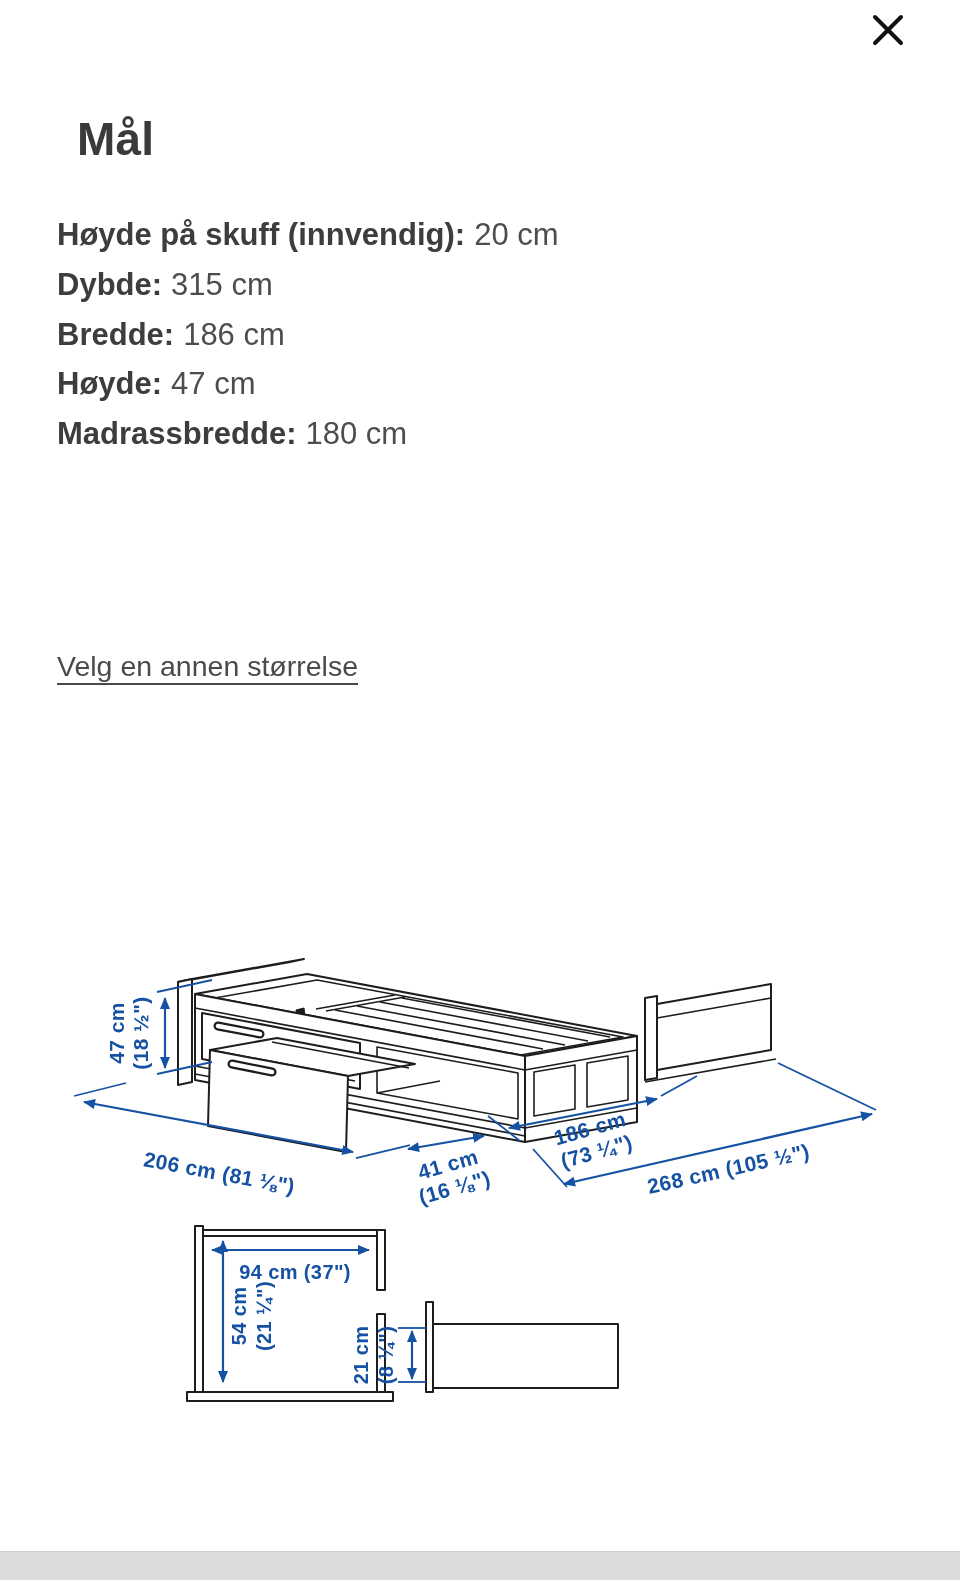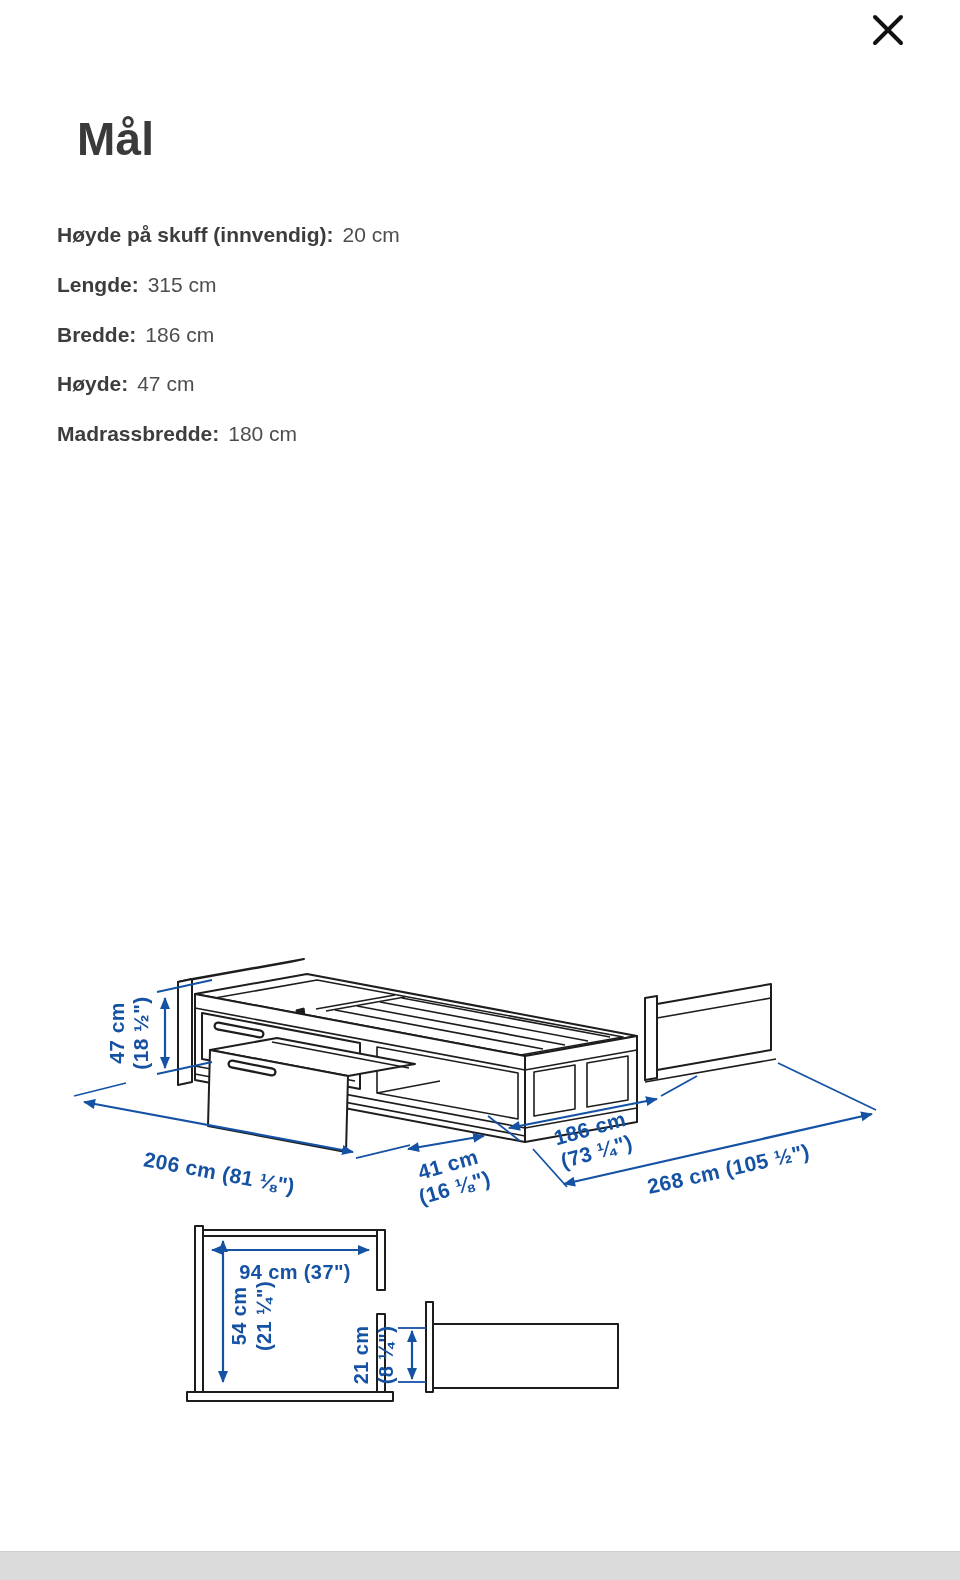--- a/index.html
+++ b/index.html
@@ -7,21 +7,21 @@
         font-family:"Liberation Sans","DejaVu Sans",sans-serif;}
   
   .close-btn{position:absolute;top:10px;right:52px;width:40px;height:40px;border:none;background:none;
              cursor:pointer;padding:0;}
   .close-btn svg{display:block;}
   
   .title{position:absolute;left:57px;top:112px;font-size:46px;font-weight:bold;color:#3a3a3a;
          letter-spacing:0.2px;margin-left:20px;}
   
   .dim-list{position:absolute;left:57px;top:210px;}
-  .dim-row{font-size:21px;line-height:49.8px;color:#484848;white-space:nowrap;}
+  .dim-row{font-size:31px;line-height:49.8px;color:#484848;white-space:nowrap;}
   .dim-label{font-weight:bold;color:#3d3d3d;margin-right:9px;}
   .dim-value{font-weight:normal;color:#4d4d4d;}
   
   .size-link{position:absolute;left:57px;top:650px;font-size:28.5px;color:#4a4a4a;
              text-decoration:underline;text-decoration-thickness:2px;text-underline-offset:7px;
              cursor:pointer;}
   
   .diagram{position:absolute;left:60px;top:930px;width:880px;height:490px;}
   
   .footer-strip{position:absolute;left:0;bottom:0;width:100%;height:28px;background:#dbdbdb;
@@ -48,33 +48,34 @@
     </svg>
   </button>
 
   <div class="title">Mål</div>
 
   <div class="dim-list">
     <div class="dim-row">
       <span class="dim-label">Høyde på skuff (innvendig):</span><span class="dim-value">20 cm</span>
     </div>
     <div class="dim-row">
-      <span class="dim-label">Lengde:</span><span class="dim-value">315 cm</span>
+      <span class="dim-label">Dybde:</span><span class="dim-value">315 cm</span>
     </div>
     <div class="dim-row">
       <span class="dim-label">Bredde:</span><span class="dim-value">186 cm</span>
     </div>
     <div class="dim-row">
       <span class="dim-label">Høyde:</span><span class="dim-value">47 cm</span>
     </div>
     <div class="dim-row">
       <span class="dim-label">Madrassbredde:</span><span class="dim-value">180 cm</span>
     </div>
   </div>
 
+  <a class="size-link" href="#">Velg en annen størrelse</a>
 
   <svg class="diagram" viewBox="0 0 880 490">
     <defs>
       <marker id="mE" orient="auto" markerUnits="userSpaceOnUse" markerWidth="14" markerHeight="12" refX="11" refY="5">
         <path d="M0,0 L12,5 L0,10 z" fill="#1552a3"></path>
       </marker>
       <marker id="mS" orient="auto" markerUnits="userSpaceOnUse" markerWidth="14" markerHeight="12" refX="1" refY="5">
         <path d="M12,0 L0,5 L12,10 z" fill="#1552a3"></path>
       </marker>
     </defs>

